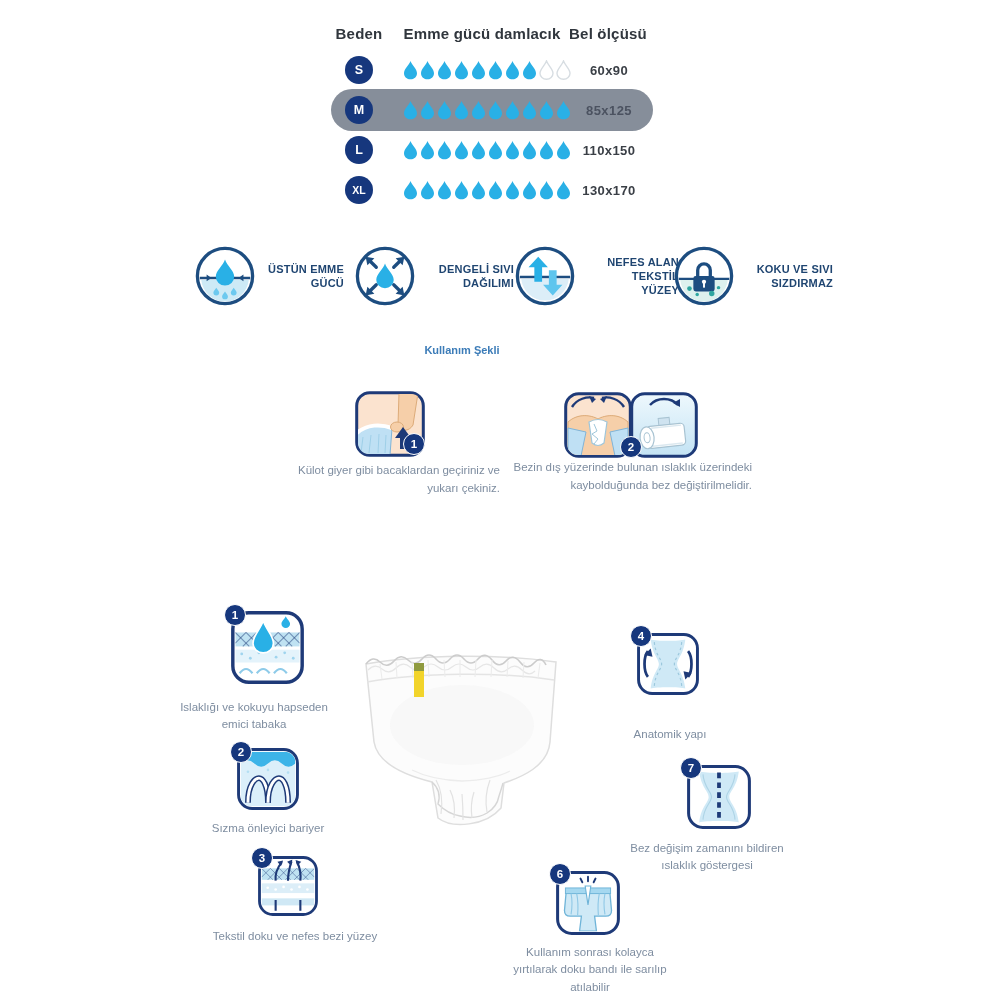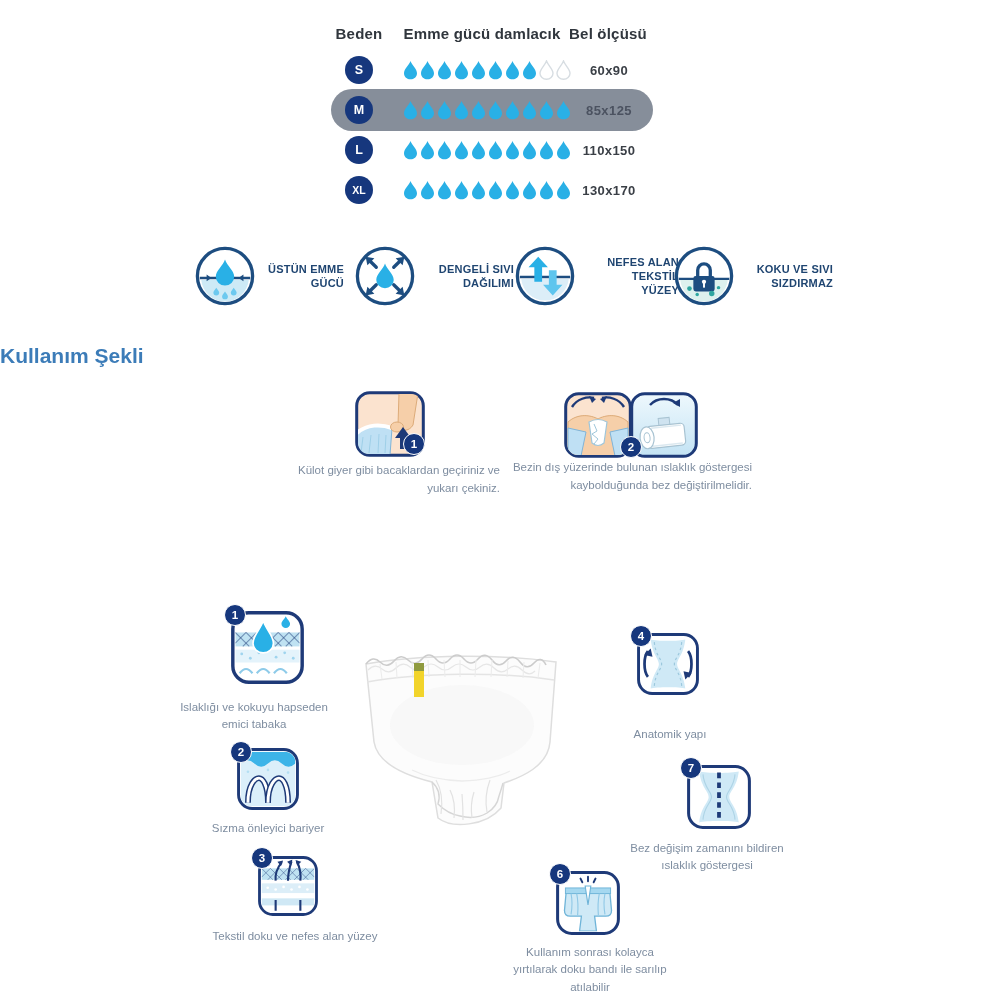--- a/index.html
+++ b/index.html
@@ -16,21 +16,21 @@
   .drops{position:absolute;left:73px;top:10px;display:flex;gap:2px;}
   .waist{position:absolute;left:226px;top:13px;width:106px;text-align:center;font-size:13px;font-weight:bold;color:#3a3f46;letter-spacing:.4px;}
   .waist.muted{color:#4b5260;}
 
   
   .feature{position:absolute;top:245px;display:flex;align-items:center;gap:9px;text-align:right;}
   .ficon{flex:0 0 auto;display:block;line-height:0;}
   .flabel{font-size:11px;font-weight:bold;color:#1f4571;line-height:1.3;letter-spacing:.2px;}
 
   
-  .usage-title{position:absolute;top:344px;left:0;width:924px;font-size:21px;font-weight:bold;color:#3c7cb8;margin:0;}
+  .usage-title{position:absolute;top:344px;left:0;width:924px;text-align:center;font-size:11px;font-weight:bold;color:#3c7cb8;margin:0;}
   .step-art{position:absolute;line-height:0;}
   .badge{position:absolute;width:20px;height:20px;border-radius:50%;background:#16377d;color:#fff;font-size:11.5px;font-weight:bold;
          display:flex;align-items:center;justify-content:center;border:1.5px solid #fff;box-sizing:content-box;z-index:4;}
   .step-text{position:absolute;font-size:11.5px;color:#7e8da0;line-height:1.6;text-align:right;}
   .step-text p{margin:0 0 17px 0;}
 
   
   .cicon{position:absolute;line-height:0;}
   .clabel{position:absolute;font-size:11.5px;color:#7e8da0;line-height:1.5;text-align:center;}
   .product{position:absolute;left:352px;top:630px;line-height:0;}
@@ -333,21 +333,21 @@
       <path d="M20,13 C27,5 41,5 48,13" stroke="#1e3a78" stroke-width="2.4" fill="none"></path>
       <path d="M50,15 l0,-8 -7,4 Z" fill="#1e3a78"></path>
     </svg>
     <div class="badge" style="left:56px;top:44px;">2</div>
   </div>
 
   <div class="step-text" style="left:280px;top:461px;width:220px;">
     <p>Külot giyer gibi bacaklardan geçiriniz ve yukarı çekiniz.</p>
   </div>
   <div class="step-text" style="left:512px;top:458px;width:240px;">
-    <p>Bezin dış yüzerinde bulunan ıslaklık göstergesi kaybolduğunda bez değiştirilmelidir.</p>
+    <p>Bezin dış yüzerinde bulunan ıslaklık üzerindeki kaybolduğunda bez değiştirilmelidir.</p>
   </div>
 
   <div class="product">
     <svg width="220" height="208" viewBox="0 0 220 208">
       <path d="M14,34 C70,24 148,24 204,32 L198,112 C196,136 170,147 152,153 L149,178 C134,196 100,199 86,188 L80,152 C60,147 26,136 22,112 Z" fill="#fcfcfc" stroke="#dedede" stroke-width="1.5"></path>
       <ellipse cx="110" cy="95" rx="72" ry="40" fill="#f4f4f4" opacity="0.55"></ellipse>
       <path d="M15,52 C70,42 148,42 202,50" stroke="#e4e4e4" fill="none" stroke-width="1.5"></path>
       <path d="M14,34 q7,-9 14,-2 t14,-1 t14,-1 t14,-1 t14,0 t14,0 t14,0 t14,0 t14,1 t14,1 t14,1 t14,1 t12,2" fill="none" stroke="#cccccc" stroke-width="1.6"></path>
       <path d="M16,40 q7,-7 14,-1 t14,-1 t14,-1 t14,0 t14,0 t14,0 t14,0 t14,0 t14,1 t14,1 t14,1 t13,1" fill="none" stroke="#e6e6e6" stroke-width="1.2"></path>
       <path d="M28,34 l2,15 M44,32 l1,16 M60,31 l1,17 M76,30 l1,17 M92,30 l1,17 M108,30 l0,17 M124,30 l-1,17 M140,30 l-1,17 M156,31 l-1,16 M172,32 l-1,16 M188,33 l-2,15" stroke="#ececec" stroke-width="1.1" fill="none"></path>
@@ -450,21 +450,21 @@
           </g>
           <g fill="#1e3a78">
             <path d="M28.5,5 l-6.5,1.5 4,5 Z"></path>
             <path d="M39,4 l-6,2.5 4.5,4.5 Z"></path>
             <path d="M42.5,4.5 l6.5,2 -4.5,4.5 Z"></path>
           </g>
         </g>
       </svg>
       <div class="badge" style="left:-7px;top:-7px;">3</div>
     </div>
-    <div class="clabel" style="left:205px;top:928px;width:180px;">Tekstil doku ve nefes alan yüzey</div>
+    <div class="clabel" style="left:205px;top:928px;width:180px;">Tekstil doku ve nefes bezi yüzey</div>
   </div>
 
   <div>
     <div class="cicon" style="left:637px;top:632px;">
       <svg width="62" height="64" viewBox="0 0 68 68">
         <rect x="1.7" y="1.7" width="64.6" height="64.6" rx="15" fill="#ffffff" stroke="#1e3a78" stroke-width="3.2"></rect>
         <path d="M15,7 C21,9 47,9 53,7 C51,24 44,28 44,34 C44,40 51,44 53,61 C47,59 21,59 15,61 C17,44 24,40 24,34 C24,28 17,24 15,7 Z" fill="#cfe9f6"></path>
         <path d="M19,10 C20,24 27,28 27,34 C27,40 20,44 19,58" fill="none" stroke="#9cc8dd" stroke-width="1.3" stroke-dasharray="3,3"></path>
         <path d="M49,10 C48,24 41,28 41,34 C41,40 48,44 49,58" fill="none" stroke="#9cc8dd" stroke-width="1.3" stroke-dasharray="3,3"></path>
         <path d="M12,48 C7,42 7,26 12,20" fill="none" stroke="#1e3a78" stroke-width="3"></path>

